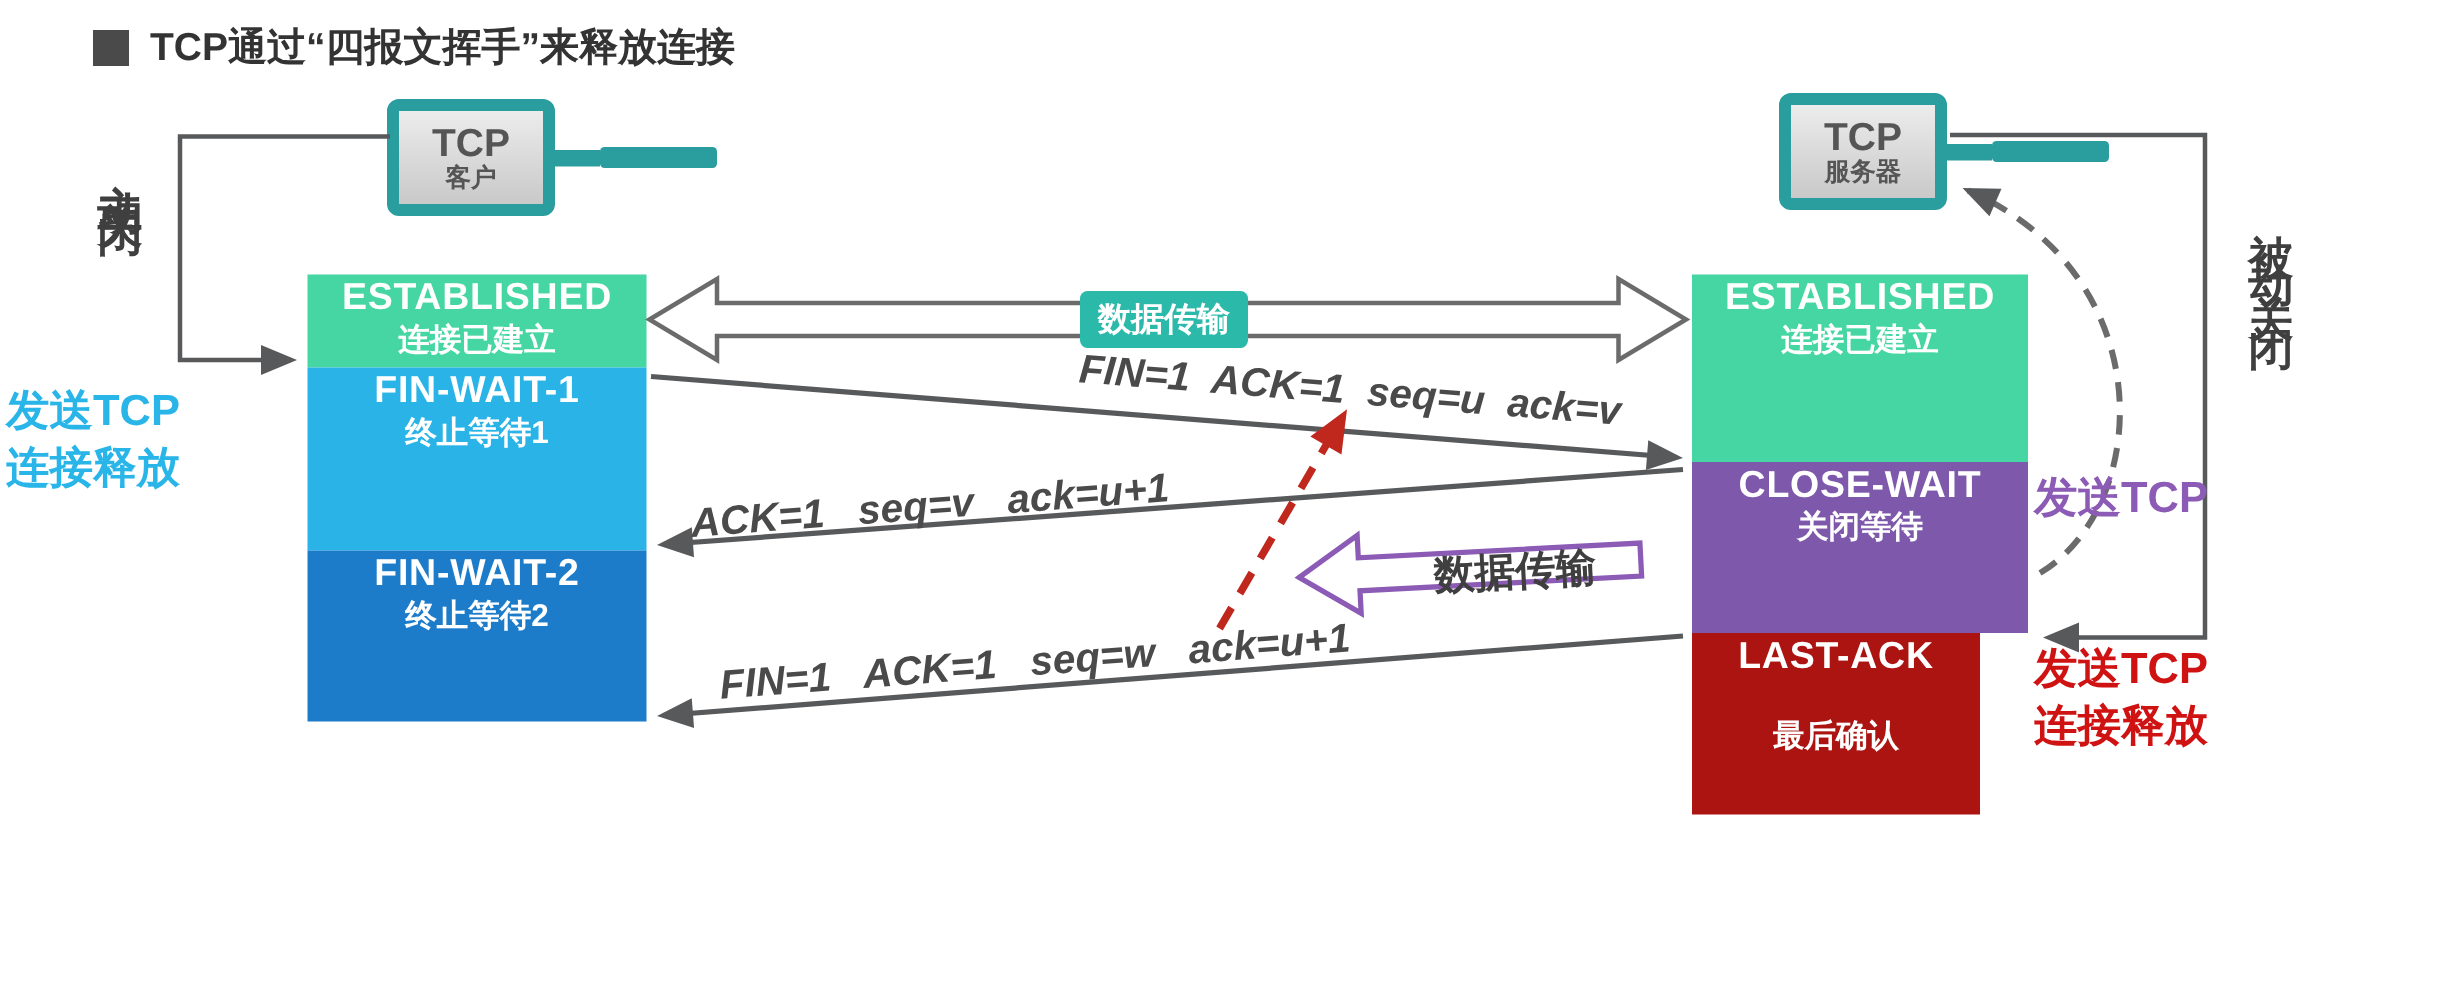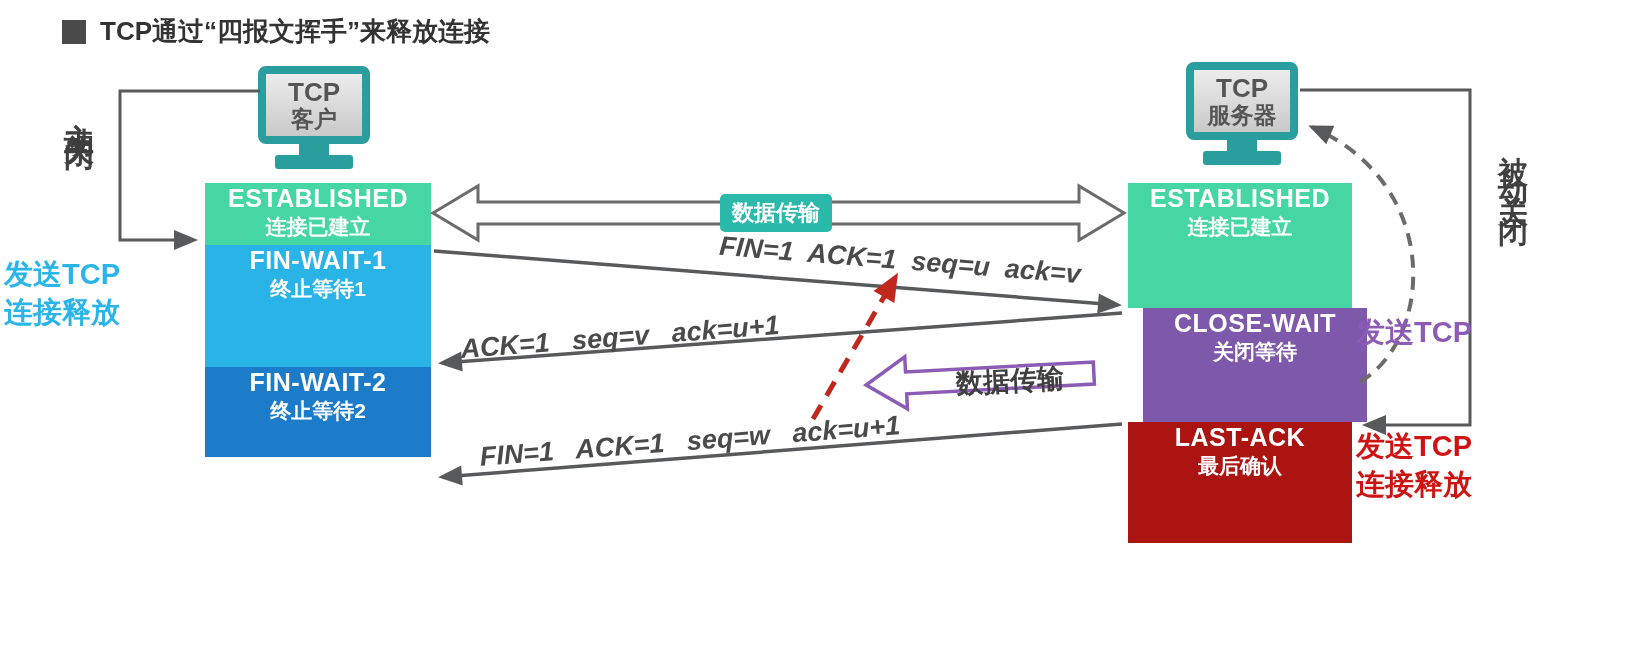--- a/index.html
+++ b/index.html
@@ -6,29 +6,29 @@
   #canvas{
     position:relative;width:1630px;height:656px;background:#fff;overflow:hidden;
     font-family:"Liberation Sans","DejaVu Sans",sans-serif;
   }
   .abs{position:absolute;}
   
   #title-row{left:62px;top:14px;display:flex;align-items:center;gap:14px;}
   #title-square{width:24px;height:24px;background:#4a4a4a;}
   #title-text{font-size:26px;font-weight:bold;color:#333;}
   
-  .device{display:flex;flex-direction:column;align-items:center;}
+  .device{display:flex;align-items:center;}
   .monitor{
     width:96px;height:62px;border:8px solid #2a9d9e;border-radius:8px;
     background:linear-gradient(#ececec,#c9c9c9);
     display:flex;flex-direction:column;align-items:center;justify-content:center;
     font-weight:bold;color:#555;line-height:1.05;
   }
   .monitor .l1{font-size:26px;}
-  .monitor .l2{font-size:23px;}
+  .monitor .l2{font-size:17px;}
   .neck{width:30px;height:11px;background:#2a9d9e;}
   .base{width:78px;height:14px;background:#2a9d9e;border-radius:3px;}
   
   .state-box{
     display:flex;flex-direction:column;align-items:center;
     color:#fff;font-weight:bold;text-align:center;line-height:1.25;
   }
   .state-name{font-size:25px;letter-spacing:.5px;}
   .state-sub{font-size:21px;}
   
@@ -87,34 +87,34 @@
   </div>
 
   <div class="abs state-box" style="left: 205px; top: 183px; width: 226px; height: 62px; background-color: rgb(69, 214, 163);">
     <div class="state-name">ESTABLISHED</div>
     <div class="state-sub">连接已建立</div>
   </div>
   <div class="abs state-box" style="left: 205px; top: 245px; width: 226px; height: 122px; background-color: rgb(41, 179, 230);">
     <div class="state-name">FIN-WAIT-1</div>
     <div class="state-sub">终止等待1</div>
   </div>
-  <div class="abs state-box" style="left: 205px; top: 367px; width: 226px; height: 90px; background-color: rgb(29, 124, 201);">
+  <div class="abs state-box" style="left: 205px; top: 367px; width: 226px; height: 114px; background-color: rgb(29, 124, 201);">
     <div class="state-name">FIN-WAIT-2</div>
     <div class="state-sub">终止等待2</div>
   </div>
 
   <div class="abs state-box" style="left: 1128px; top: 183px; width: 224px; height: 125px; background-color: rgb(69, 214, 163);">
     <div class="state-name">ESTABLISHED</div>
     <div class="state-sub">连接已建立</div>
   </div>
-  <div class="abs state-box" style="left: 1128px; top: 308px; width: 224px; height: 114px; background-color: rgb(125, 88, 171); margin-left: 15px;">
+  <div class="abs state-box" style="left: 1128px; top: 308px; width: 224px; height: 114px; background-color: rgb(125, 88, 171);">
     <div class="state-name">CLOSE-WAIT</div>
     <div class="state-sub">关闭等待</div>
   </div>
-  <div class="abs state-box" style="left: 1128px; top: 422px; width: 224px; height: 121px; background-color: rgb(171, 20, 16);">
+  <div class="abs state-box" style="left: 1128px; top: 422px; width: 192px; height: 121px; background-color: rgb(171, 20, 16); gap: 25px;">
     <div class="state-name">LAST-ACK</div>
     <div class="state-sub">最后确认</div>
   </div>
 
   <svg width="1630" height="656">
     <defs>
       <marker id="ah" markerUnits="userSpaceOnUse" markerWidth="30" markerHeight="24" refX="22" refY="12" orient="auto">
         <path d="M2,2 L26,12 L2,22 Z" fill="#58595b"></path>
       </marker>
       <marker id="ahred" markerUnits="userSpaceOnUse" markerWidth="34" markerHeight="28" refX="24" refY="14" orient="auto">

